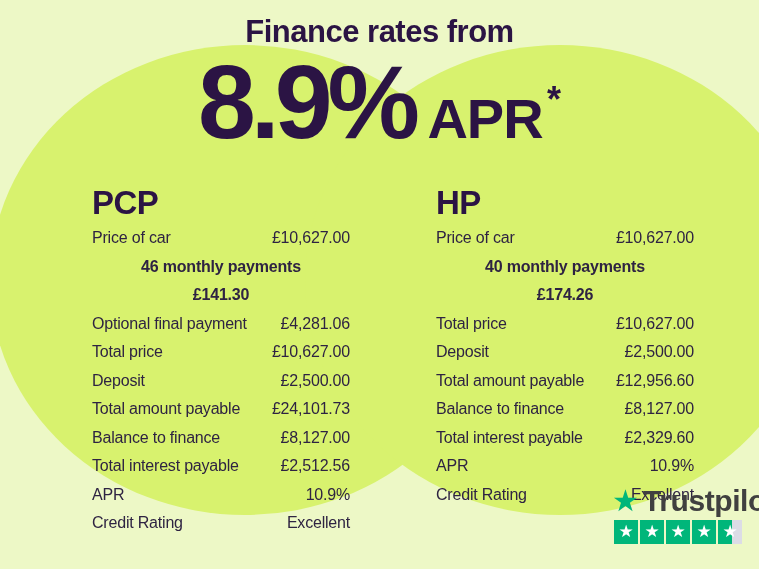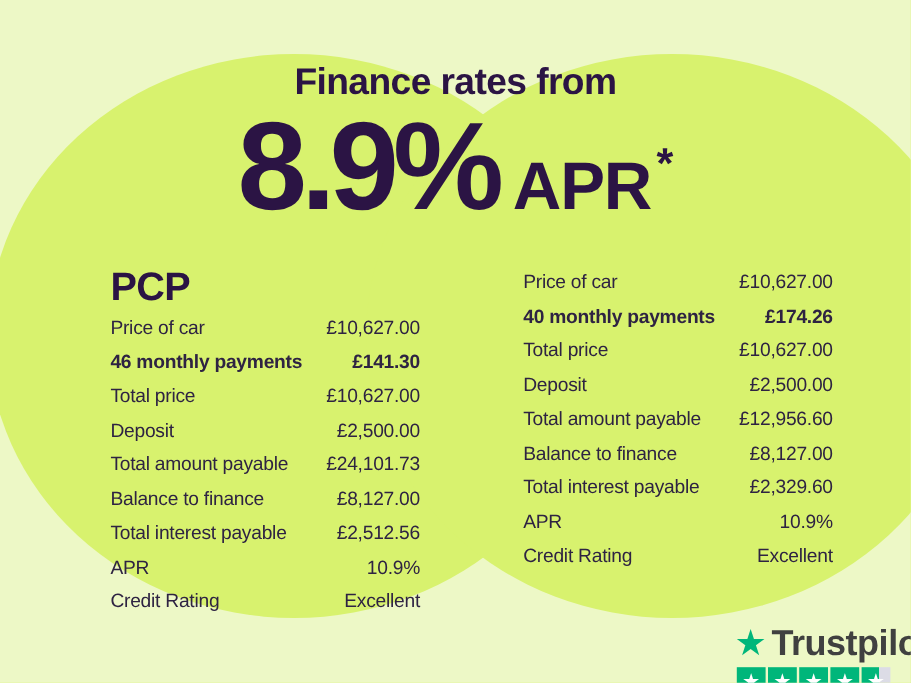--- a/index.html
+++ b/index.html
@@ -13,21 +13,21 @@
   }
   .ellipse {
     position: absolute;
     width: 510px; height: 470px;
     border-radius: 50%;
     background: #d8f26e;
   }
   .ellipse-left  { left: -10px; top: 45px; }
   .ellipse-right { left: 305px; top: 45px; }
 
-  .content { position: absolute; inset: 0; margin-top: 36px; }
+  .content { position: absolute; inset: 0; }
 
   .title {
     position: absolute; top: 14px; left: 0;
     width: 100%;
     text-align: center;
     font-size: 31px; font-weight: bold;
     letter-spacing: -0.5px;
     color: #2b1444;
   }
   .big-rate {
@@ -65,21 +65,21 @@
     color: #2b1444;
   }
   .row {
     display: flex;
     justify-content: space-between;
     align-items: center;
     line-height: 28.5px;
     font-size: 16px;
     letter-spacing: -0.2px;
   }
-  .row.bold { font-weight: bold; }
+  .row.bold { font-weight: bold; flex-direction: column; }
   .row-label { text-align: left; }
   .row-value { text-align: right; }
 
   .disclaimer {
     position: absolute; left: 28px; top: 511px;
     width: 460px;
     font-size: 11.5px;
     line-height: 1.55;
     color: #241a33;
     letter-spacing: -0.1px;
@@ -134,20 +134,24 @@
     <h2 class="fin-heading">PCP</h2>
     <div class="row">
       <span class="row-label">Price of car</span>
       <span class="row-value">£10,627.00</span>
     </div>
     <div class="row bold">
       <span class="row-label">46 monthly payments</span>
       <span class="row-value">£141.30</span>
     </div>
     <div class="row">
+      <span class="row-label">Optional final payment</span>
+      <span class="row-value">£4,281.06</span>
+    </div>
+    <div class="row">
       <span class="row-label">Total price</span>
       <span class="row-value">£10,627.00</span>
     </div>
     <div class="row">
       <span class="row-label">Deposit</span>
       <span class="row-value">£2,500.00</span>
     </div>
     <div class="row">
       <span class="row-label">Total amount payable</span>
       <span class="row-value">£24,101.73</span>
@@ -164,20 +168,21 @@
       <span class="row-label">APR</span>
       <span class="row-value">10.9%</span>
     </div>
     <div class="row">
       <span class="row-label">Credit Rating</span>
       <span class="row-value">Excellent</span>
     </div>
   </div>
 
   <div class="fin-col col-hp">
+    <h2 class="fin-heading">HP</h2>
     <div class="row">
       <span class="row-label">Price of car</span>
       <span class="row-value">£10,627.00</span>
     </div>
     <div class="row bold">
       <span class="row-label">40 monthly payments</span>
       <span class="row-value">£174.26</span>
     </div>
     <div class="row">
       <span class="row-label">Total price</span>

